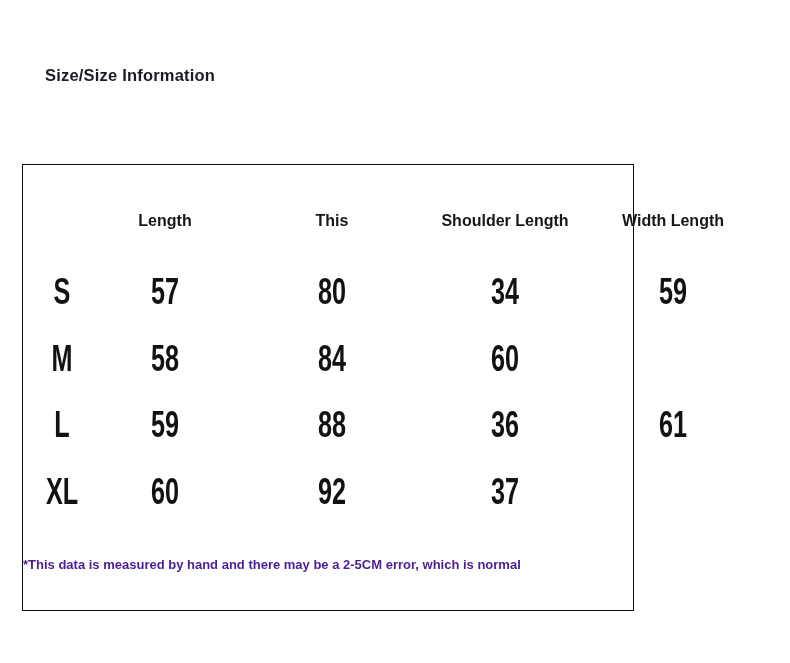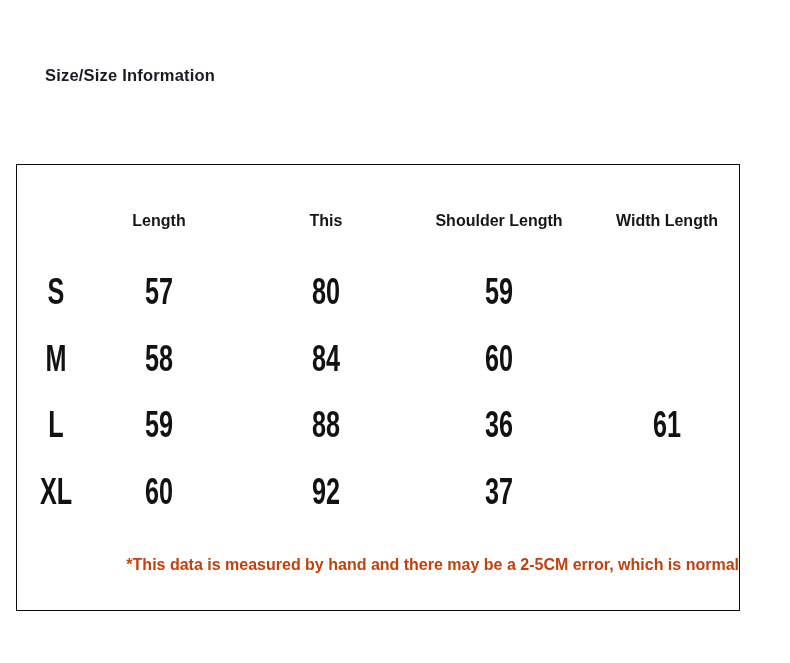--- a/index.html
+++ b/index.html
@@ -14,22 +14,22 @@
   .page-title {
     position:absolute;
     left:45px; top:66px;
     font-size:16.5px;
     font-weight:bold;
     color:#1d1a22;
     letter-spacing:0.2px;
   }
   .size-box {
     position:absolute;
-    left:16px; top:164px;
-    width:724px; height:447px;
+    left:22px; top:164px;
+    width:612px; height:447px;
     border:1.5px solid #0d0d0d;
     background:#ffffff;
   }
   .row {
     display:grid;
     grid-template-columns:78px 128px 206px 140px 196px;
     align-items:center;
     text-align:center;
   }
   .header-row {
@@ -45,24 +45,24 @@
   .size-label, .measure-value {
     display:inline-block;
     font-size:36px;
     font-weight:bold;
     color:#121212;
     transform:scaleX(0.70);
     white-space:nowrap;
   }
   .footnote {
     margin-top:27px;
-    text-align:right;
-    font-size:16px;
+    text-align:left;
+    font-size:13px;
     font-weight:bold;
-    color:#c2410c;
+    color:#4c1d95;
     line-height:26px;
   }
 </style>
 </head>
 <body>
 
 <div class="page-title">Size/Size Information</div>
 
 <div class="size-box">
 
@@ -71,20 +71,21 @@
     <div class="header-cell">Length</div>
     <div class="header-cell">This</div>
     <div class="header-cell">Shoulder Length</div>
     <div class="header-cell">Width Length</div>
   </div>
 
   <div class="row data-row">
     <div><span class="size-label">S</span></div>
     <div><span class="measure-value">57</span></div>
     <div><span class="measure-value">80</span></div>
+    <div><span class="measure-value">34</span></div>
     <div><span class="measure-value">59</span></div>
   </div>
 
   <div class="row data-row">
     <div><span class="size-label">M</span></div>
     <div><span class="measure-value">58</span></div>
     <div><span class="measure-value">84</span></div>
     <div><span class="measure-value">60</span></div>
   </div>
 

